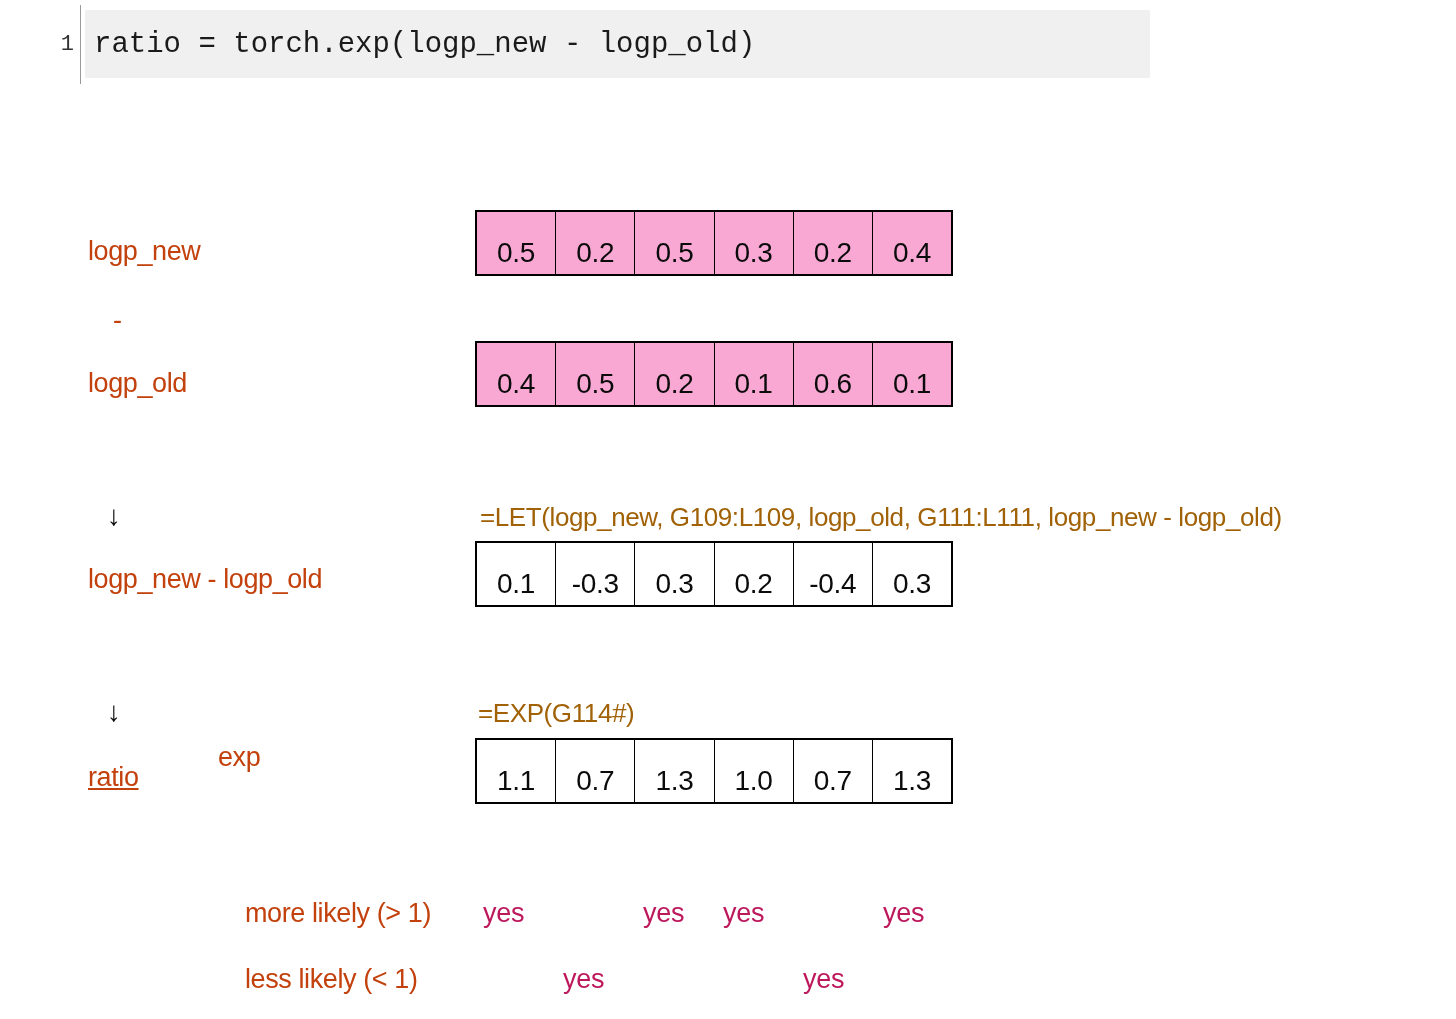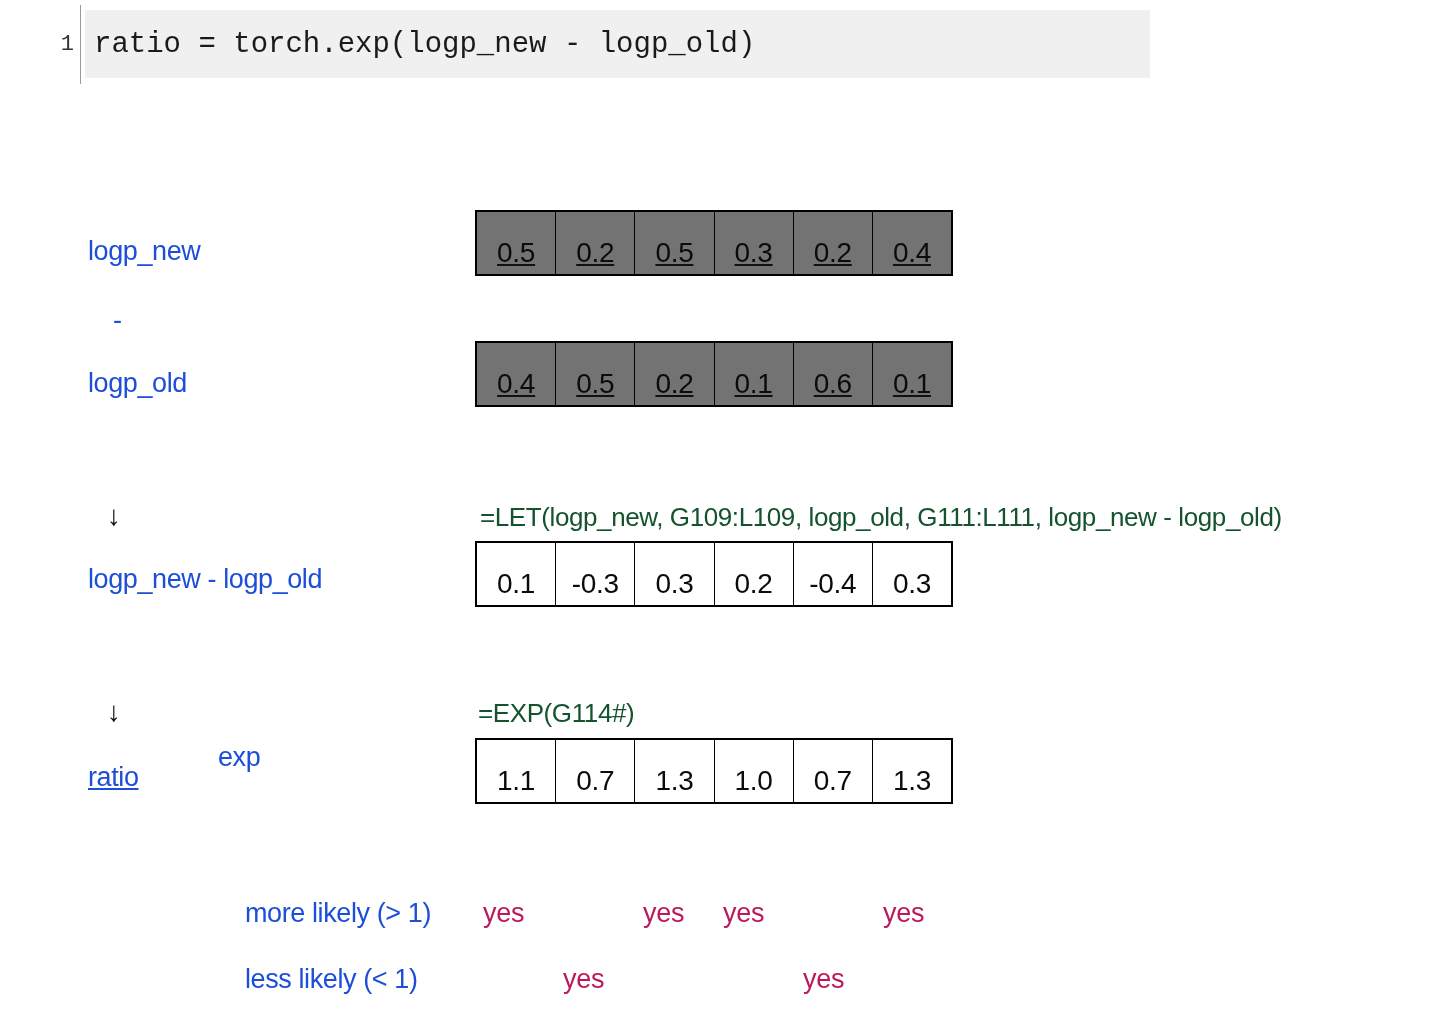--- a/index.html
+++ b/index.html
@@ -24,43 +24,43 @@
   }
   .code-text{
     left:94px;top:10px;height:68px;
     display:flex;align-items:center;
     font-family:"Liberation Mono",monospace;font-size:29px;color:#1a1a1a;
     white-space:pre;
   }
 
   
   .row-label{
-    font-size:27px;letter-spacing:-0.4px;color:#1d4ed8;white-space:nowrap;
+    font-size:27px;letter-spacing:-0.4px;color:#c2410c;white-space:nowrap;
   }
   .arrow{
     font-size:28px;color:#0b0b0b;
   }
 
   
   .vec{
     left:475px;width:478px;height:66px;
     display:flex;border:2px solid #000;box-sizing:border-box;
     background:#fff;
   }
-  .vec.yellow{background:#737373;text-decoration:underline;}
+  .vec.yellow{background:#f9a8d4;}
   .vec .cell{
     flex:1 1 0;box-sizing:border-box;border-left:1.5px solid #000;
     display:flex;align-items:flex-end;justify-content:center;
     padding-bottom:5px;font-size:28px;letter-spacing:-0.3px;color:#0b0b0b;
   }
   .vec .cell:first-child{border-left:none;}
 
   
   .formula{
-    font-size:26px;letter-spacing:-0.4px;color:#14532d;white-space:nowrap;
+    font-size:26px;letter-spacing:-0.4px;color:#a16207;white-space:nowrap;
   }
 
   
   .mark{
     font-size:27px;letter-spacing:-0.3px;color:#be185d;white-space:nowrap;
   }
 </style>
 </head>
 <body>
 

